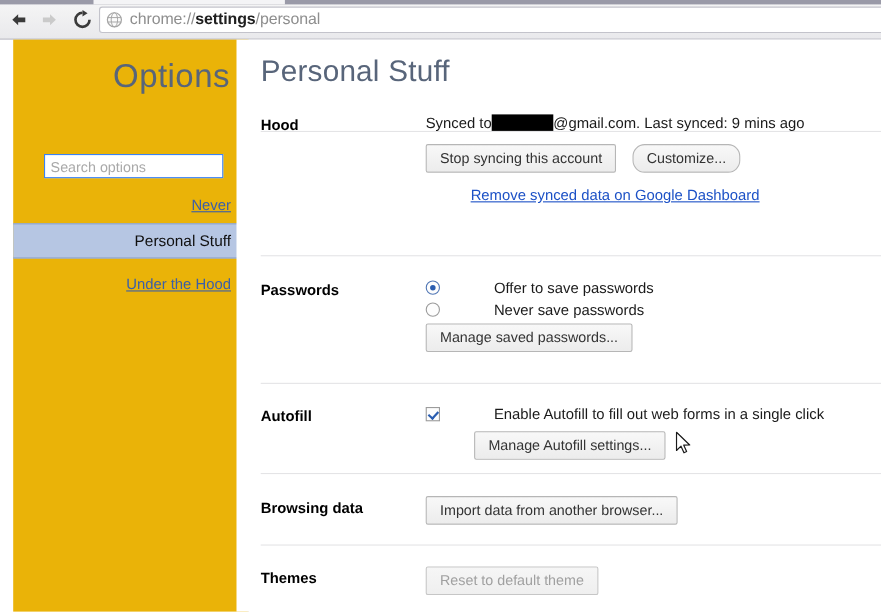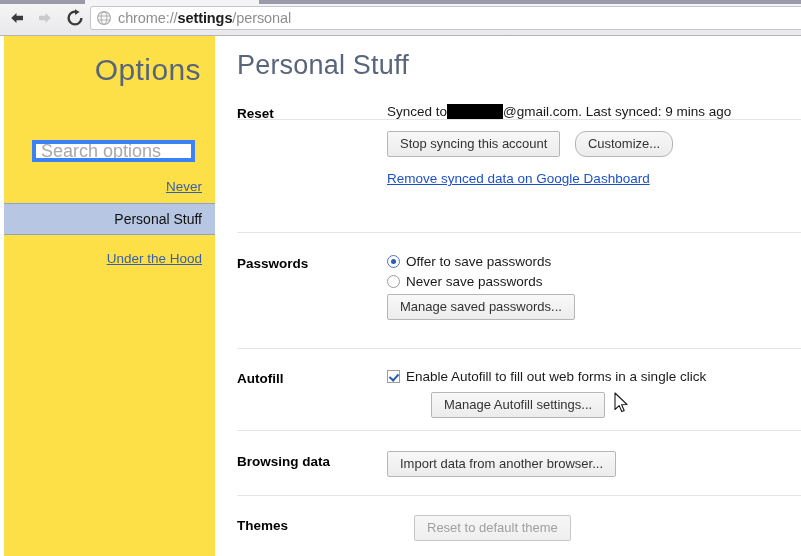--- a/index.html
+++ b/index.html
@@ -48,36 +48,36 @@
   #globe-icon { width: 16px; height: 16px; flex: 0 0 16px; margin-right: 6px; }
   #omnibox-url {
     font-size: 14.5px; color: #9a9a9a; white-space: nowrap;
     letter-spacing: -0.1px;
   }
   #omnibox-url .host { color: #202020; font-weight: bold; }
   #omnibox-url .scheme, #omnibox-url .path { color: #8e8e8e; }
 
   
   #sidebar {
-    position: absolute; left: 4px; top: 36px;
+    position: absolute; left: 12px; top: 36px;
     width: 214px; height: 520px;
-    background: #fde047;
+    background: #eab308;
     border-right: 1px solid #c9ccd2;
   }
   #options-title {
     position: absolute; right: 16px; top: 17px;
     font-size: 30px; color: #58657a; font-weight: normal;
     letter-spacing: 0.4px;
   }
   #search-input {
     position: absolute; left: 28px; top: 104px;
     width: 163px; height: 22px;
     background: #ffffff;
-    border: 4px solid #3b82f6;
-    font-size: 18px;
+    border: 1px solid #3b82f6;
+    font-size: 13px;
     color: #333;
     padding: 0 5px;
     font-family: "Liberation Sans", sans-serif;
     outline: none;
   }
   #search-input::placeholder { color: #a9a9a9; }
 
   .nav-item {
     position: absolute; left: 0; width: 214px;
     height: 32px; line-height: 32px;
@@ -140,28 +140,27 @@
     border-radius: 2px;
     padding: 4px 12px 5px 12px;
     cursor: pointer;
     line-height: normal;
   }
   .btn.disabled {
     color: #a0a0a0;
     background: linear-gradient(#f6f6f6, #efefef);
     border-color: #c6c6c6;
     cursor: default;
-    margin-left: 27px;
   }
   .link {
     font-size: 13.5px; color: #1c51c6; text-decoration: underline; cursor: pointer;
   }
   .link.visited { color: #7a3aa8; }
 
-  .choice-row { display: flex; align-items: center; margin-bottom: 5px; }
+  .choice-row { display: flex; align-items: center; margin-bottom: 5px; gap: 43px; }
   .choice-row .ctrl { flex: 0 0 auto; margin-right: 6px; }
   .choice-label { font-size: 13.5px; color: #1a1a1a; white-space: nowrap; }
 
   .radio {
     width: 13px; height: 13px; border-radius: 50%;
     border: 1px solid #9c9c9c; background: #fdfdfd;
     display: inline-block; position: relative;
     cursor: pointer;
   }
   .radio.checked { border-color: #5177b5; }
@@ -237,28 +236,28 @@
     <span>Under the Hood</span>
   </div>
 </div>
 
 <div id="content">
 
   <div id="page-title">Personal Stuff</div>
   <div id="title-rule"></div>
 
   <div class="section" id="section-sync" style="top:60px;">
-    <div class="section-label" style="top:10px;">Reset</div>
+    <div class="section-label" style="top:10px;">Hood</div>
     <div class="section-body" style="top:8px;">
       <div class="status-text"><span>Synced to</span><span class="redacted"></span><span>@gmail.com. Last synced: 9 mins ago</span></div>
       <div style="margin-top:12px;">
         <span class="btn">Stop syncing this account</span>
         <span class="btn" style="margin-left:10px;border-radius:11px;">Customize...</span>
       </div>
-      <div style="margin-top:12px;">
+      <div style="margin-top:12px;text-align:center;">
         <span class="link">Remove synced data on Google Dashboard</span>
       </div>
     </div>
   </div>
 
   <div class="section-rule" style="top:196px;"></div>
 
   <div class="section" id="section-passwords" style="top:210px;">
     <div class="section-label" style="top:10px;">Passwords</div>
     <div class="section-body" style="top:8px;">

